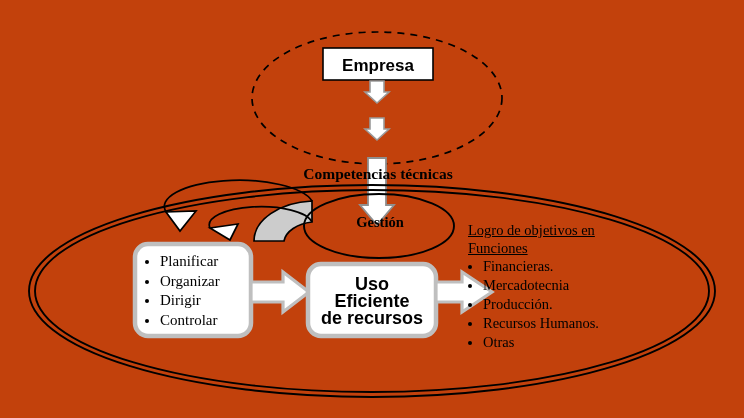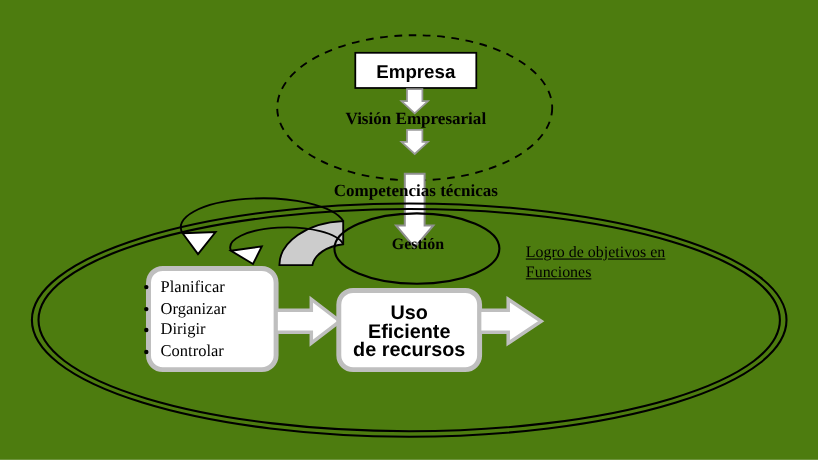--- a/index.html
+++ b/index.html
@@ -1,42 +1,42 @@
 <!DOCTYPE html>
 <html><head>
 <meta charset="utf-8">
 <style>
   html,body{margin:0;padding:0;background:#ffffff;}
   body{width:744px;height:418px;overflow:hidden;
        font-family:"Liberation Serif",serif;}
-  #stage{position:relative;width:744px;height:418px;background:#4d7c0f;}
+  #stage{position:relative;width:744px;height:418px;background:#c2410c;}
   svg#canvas{position:absolute;left:0;top:0;width:744px;height:418px;}
 
   .txt{position:absolute;color:#000;white-space:nowrap;}
 
   #empresa-label{left:330px;top:56px;width:96px;text-align:center;
       font-family:"Liberation Sans",sans-serif;font-weight:bold;font-size:17px;}
 
   #vision-label{left:268px;top:100px;width:220px;text-align:center;
       font-weight:bold;font-size:15.5px;}
   #competencias-label{left:262px;top:137px;width:232px;text-align:center;
       font-weight:bold;font-size:15.5px;margin-top:28px;}
 
   #sistemas-label{left:318px;top:213px;width:124px;text-align:center;
       font-weight:bold;font-size:14.5px;line-height:18px;}
 
   #uso-label{left:316px;top:276px;width:112px;text-align:center;
       font-family:"Liberation Sans",sans-serif;font-weight:bold;
       font-size:18px;line-height:17px;}
 
-  #left-list{left:131px;top:252px;width:104px;font-size:15px;line-height:19.5px;}
+  #left-list{left:145px;top:252px;width:104px;font-size:15px;line-height:19.5px;}
   #left-list ul{margin:0;padding:0 0 0 15px;list-style:disc;}
   #left-list li{margin:0;padding:0;}
 
-  #right-block{left:478px;top:222px;width:186px;font-size:14.5px;line-height:19px;}
+  #right-block{left:468px;top:222px;width:186px;font-size:14.5px;line-height:19px;}
   #right-heading{font-size:14.5px;line-height:17.5px;text-decoration:underline;}
   #right-block ul{margin:0;padding:0 0 0 15px;list-style:disc;}
   #right-block li{margin:0;padding:0;}
 
   #watermark{left:258px;top:355px;width:230px;text-align:center;
       font-family:"Liberation Serif",serif;font-size:30px;letter-spacing:1px;
       color:#ffffff;-webkit-text-stroke:0.9px #c9c9c9;
       text-shadow:0 1px 0 #d8d8d8;}
 </style>
 </head>
@@ -73,21 +73,20 @@
     <polygon points="251,282 283,282 283,272 309,292 283,312 283,302 251,302" fill="#ffffff" stroke="#bfbfbf" stroke-width="3.2"></polygon>
 
     <rect x="308" y="264" width="128" height="72" rx="13" ry="13" fill="#ffffff" stroke="#bfbfbf" stroke-width="4.5"></rect>
 
     <polygon points="436,282 462,282 462,272 492,292 462,312 462,302 436,302" fill="#ffffff" stroke="#bfbfbf" stroke-width="3.2"></polygon>
 
   </svg>
 
   <div class="txt" id="empresa-label">Empresa</div>
 
-  <div class="txt" id="vision-label">Visión Empresarial</div>
 
   <div class="txt" id="competencias-label">Competencias técnicas</div>
 
   <div class="txt" id="sistemas-label">
     <div>Gestión</div>
   </div>
 
   <div class="txt" id="uso-label">
     <div>Uso</div>
     <div>Eficiente</div>
@@ -101,16 +100,23 @@
       <li>Dirigir</li>
       <li>Controlar</li>
     </ul>
   </div>
 
   <div class="txt" id="right-block">
     <div id="right-heading">
       <div>Logro de objetivos en</div>
       <div>Funciones</div>
     </div>
+    <ul>
+      <li>Financieras.</li>
+      <li>Mercadotecnia</li>
+      <li>Producción.</li>
+      <li>Recursos Humanos.</li>
+      <li>Otras</li>
+    </ul>
   </div>
 
 
 </div>
 
 </body></html>

